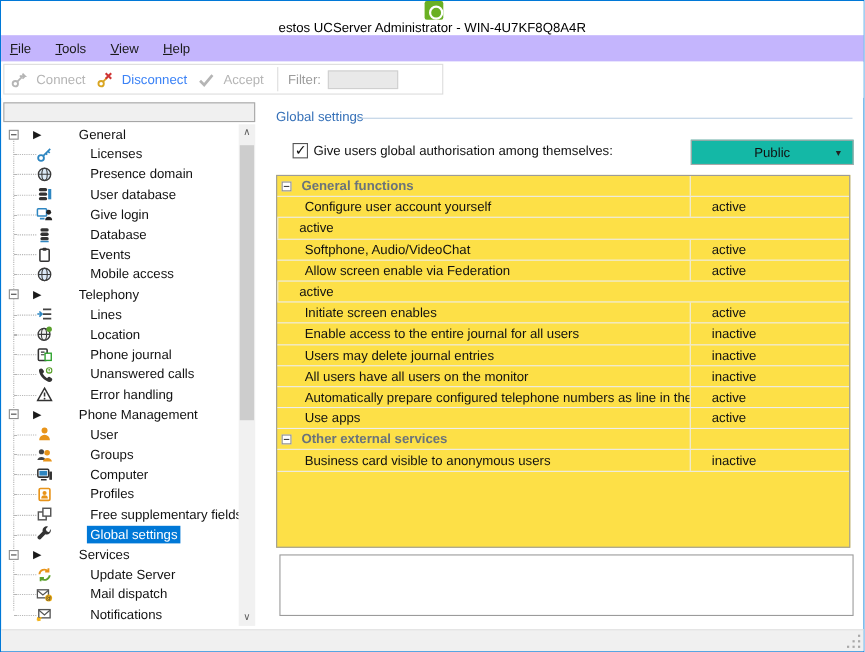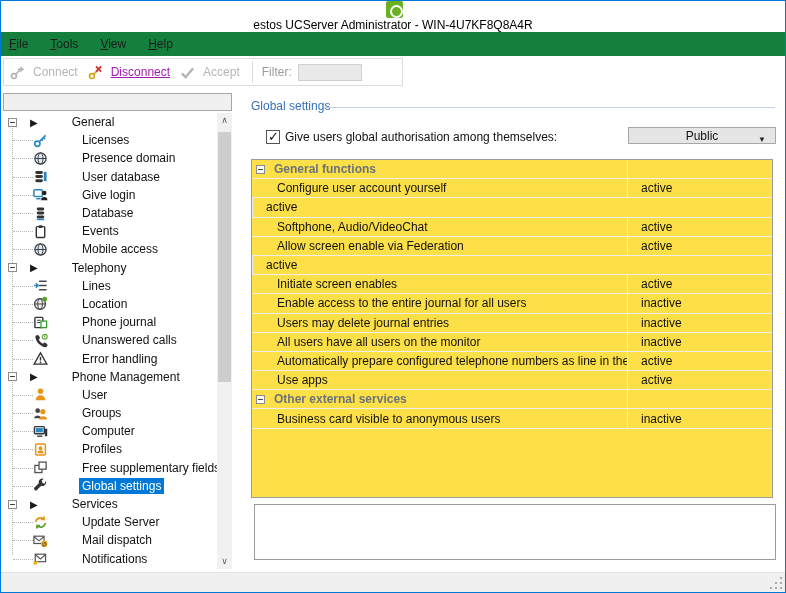--- a/index.html
+++ b/index.html
@@ -10,30 +10,30 @@
   .titlebar { position:absolute; top:0; left:0; right:0; height:31px; background:#fff; display:flex; align-items:center;flex-direction:column; }
   .app-icon { width:17px; height:17px; margin:0 6px 0 8px; background:#6ab023; border-radius:2px; position:relative; flex:0 0 auto; }
   .app-icon::after { content:""; position:absolute; left:4px; top:4px; width:9px; height:9px; border:2px solid #fff; border-radius:50%; background:#6ab023; }
   .title-text { font-size:12px; color:#000; }
   .win-buttons { margin-left:auto; display:flex; height:100%; }
   .win-btn { width:45px; height:31px; display:flex; align-items:center; justify-content:center; color:#222; font-size:12px; cursor:default; }
   .glyph-min { width:10px; height:1px; background:#222; display:inline-block; }
   .glyph-max { width:9px; height:9px; border:1px solid #222; display:inline-block; }
 
   
-  .menubar { position:absolute; top:31px; left:0; right:0; height:24px; background:#15803d; display:flex; align-items:center; padding-left:8px; }
+  .menubar { position:absolute; top:31px; left:0; right:0; height:24px; background:#c4b5fd; display:flex; align-items:center; padding-left:8px; }
   .menu-item { font-size:12px; color:#1a1a1a; margin-right:22px; }
   .menu-item u { text-decoration:underline; }
 
   
   .toolbar { position:absolute; top:55px; left:0; right:0; height:33px; background:#fff; }
   .toolbar-box { position:absolute; left:2px; top:2px; width:400px; height:28px; border:1px solid #dcdcdc; display:flex; align-items:center; padding:0 6px; }
   .tb-btn { display:flex; align-items:center; margin-right:10px; font-size:12px; }
   .tb-btn svg { margin-right:4px; }
-  .tb-label-on { color:#a21caf;text-decoration:underline; }
+  .tb-label-on { color:#3b82f6; }
   .tb-label-off { color:#b5b5b5; }
   .tb-sep { width:1px; height:22px; background:#dcdcdc; margin:0 9px 0 2px; }
   .filter-label { font-size:12px; color:#9c9c9c; margin-right:6px; }
   .filter-input { width:64px; height:17px; background:#e9e9e9; border:1px solid #d0d0d0; font-size:11px; padding:0 3px; color:#555; }
 
   
   .tree-header-box { position:absolute; left:2px; top:92px; width:229px; height:18px; background:#f0f0f0; border:1px solid #a6a6a6; }
   .tree-panel { position:absolute; left:2px; top:112px; width:214px; height:456px; overflow:hidden; background:#fff; }
   .tree-guide { position:absolute; left:9px; top:9px; bottom:14px; width:1px; border-left:1px dotted #b5b5b5; }
   .tree-row { position:relative; height:18.2px; display:flex; align-items:center; font-size:12px; color:#111; white-space:nowrap; }
@@ -53,27 +53,27 @@
 
   
   .section-title { position:absolute; left:250px; top:98px; font-size:12px; color:#3570b8; }
   .section-rule { position:absolute; left:323px; top:106px; width:451px; height:1px; background:#bcd0e4; }
 
   .check-row { position:absolute; left:265px; top:129px; display:flex; align-items:center; }
   .checkbox { width:14px; height:14px; border:1px solid #555; background:#fff; position:relative; margin-right:5px; flex:0 0 auto; }
   .checkbox .tick { position:absolute; left:1px; top:-2px; font-size:13px; color:#111; }
   .check-label { font-size:12px; color:#111; }
 
-  .dropdown { position:absolute; left:627px; top:126px; width:148px; height:17px; background:#e5e5e5; border:1px solid #a8a8a8; display:flex; align-items:center; justify-content:center; font-size:12px; color:#111; }
+  .dropdown { position:absolute; left:627px; top:126px; width:148px; height:23px; background:#14b8a6; border:1px solid #a8a8a8; display:flex; align-items:center; justify-content:center; font-size:12px; color:#111; }
   .dropdown .dd-arrow { position:absolute; right:9px; top:7px; font-size:8px; color:#222; }
 
   .settings-table { position:absolute; left:250px; top:158px; width:522px; height:339px; border:1px solid #9b9b9b; background:#fde047; overflow:hidden; }
   .st-row { display:flex; height:19.2px; border-bottom:1px solid #ededed; align-items:center; font-size:12px; color:#111; }
   .st-label { flex:1; padding-left:25px; white-space:nowrap; overflow:hidden; }
-  .st-value { width:145px; border-left:1px solid #ededed; align-self:stretch; display:flex; align-items:center; padding-left:13px; white-space:nowrap; }
+  .st-value { width:145px; border-left:1px solid #ededed; align-self:stretch; display:flex; align-items:center; padding-left:19px; white-space:nowrap; }
   .st-row.group .st-label { display:flex; align-items:center; padding-left:4px; font-weight:bold; color:#6a737b; }
   .st-row.group .g-exp { width:9px; height:9px; border:1px solid #8c8c8c; background:#fff; position:relative; margin-right:9px; flex:0 0 auto; }
   .st-row.group .g-exp::after { content:""; position:absolute; left:1px; top:3px; width:5px; height:1px; background:#444; }
 
   .desc-box { position:absolute; left:253px; top:503px; width:522px; height:56px; border:1px solid #9b9b9b; background:#fff; }
 
   
   .statusbar { position:absolute; left:0; right:0; bottom:0; height:20px; background:#f0f0f0; border-top:1px solid #e2e2e2; }
   .grip { position:absolute; right:3px; bottom:3px; width:12px; height:12px; }
   .grip i { position:absolute; width:2px; height:2px; background:#a9a9a9; }

